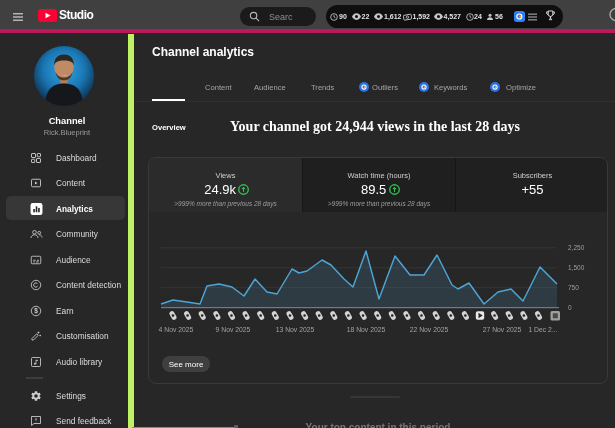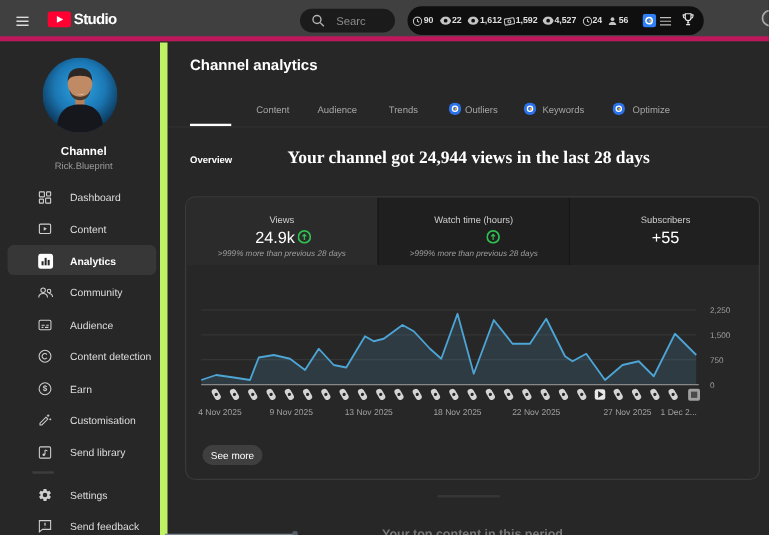--- a/index.html
+++ b/index.html
@@ -195,21 +195,21 @@
       <path d="M17 3v4M15 5h4M20.5 9.5v3M19 11h3" stroke-width="1.5"></path>
     </svg>
     <div class="txt">Customisation</div>
   </div>
   <div class="mitem" style="top:315px">
     <svg width="12" height="12" viewBox="0 0 24 24" fill="none" stroke="#cfcfcf" stroke-width="1.7">
       <rect x="3" y="3" width="18" height="18" rx="2"></rect>
       <circle cx="10" cy="15.5" r="2" fill="#cfcfcf" stroke="none"></circle>
       <path d="M12 15.5V8l4 1.2" stroke-width="1.6"></path>
     </svg>
-    <div class="txt">Send library</div>
+    <div class="txt">Audio library</div>
   </div>
   <div class="abs" style="left:26px;top:343px;width:17px;height:1.5px;background:#3d3d3d;"></div>
   <div class="mitem" style="top:349px">
     <svg width="12" height="12" viewBox="0 0 24 24">
       <path fill="#cfcfcf" fill-rule="evenodd" d="M19.14 12.94c.04-.3.06-.61.06-.94 0-.32-.02-.64-.07-.94l2.03-1.58c.18-.14.23-.41.12-.61l-1.92-3.32c-.12-.22-.37-.29-.59-.22l-2.39.96c-.5-.38-1.03-.7-1.62-.94L14.4 2.81c-.04-.24-.24-.41-.48-.41h-3.84c-.24 0-.43.17-.47.41L9.25 5.35c-.59.24-1.13.57-1.62.94l-2.39-.96c-.22-.08-.47 0-.59.22L2.74 8.87c-.12.21-.08.47.12.61l2.03 1.58c-.05.3-.09.63-.09.94s.02.64.07.94l-2.03 1.58c-.18.14-.23.41-.12.61l1.92 3.32c.12.22.37.29.59.22l2.39-.96c.5.38 1.03.7 1.62.94l.36 2.54c.05.24.24.41.48.41h3.84c.24 0 .44-.17.47-.41l.36-2.54c.59-.24 1.13-.56 1.62-.94l2.39.96c.22.08.47 0 .59-.22l1.92-3.32c.12-.22.07-.47-.12-.61l-2.01-1.58zM12 15.6a3.6 3.6 0 1 1 0-7.2 3.6 3.6 0 0 1 0 7.2z"></path>
     </svg>
     <div class="txt">Settings</div>
   </div>
   <div class="mitem" style="top:374.5px">
     <svg width="12" height="12" viewBox="0 0 24 24" fill="none" stroke="#cfcfcf" stroke-width="1.7">
@@ -261,20 +261,21 @@
 
     <div class="abs" style="left:0;top:13px;width:153px;text-align:center;font-size:7.5px;color:#cfcfcf;">Views</div>
     <div class="abs" style="left:0;top:24px;width:153px;text-align:center;font-size:13px;color:#fff;">24.9k&nbsp;&nbsp;&nbsp;</div>
     <svg class="abs" style="left:89px;top:26px" width="11" height="11" viewBox="0 0 24 24">
         <circle cx="12" cy="12" r="10.4" fill="none" stroke="#2fc050" stroke-width="3"></circle>
         <path d="M12 17.5V8M8.6 11.2L12 7.8l3.4 3.4" stroke="#2fc050" stroke-width="2.2" fill="none"></path>
       </svg>
     <div class="abs" style="left:0;top:42px;width:153px;text-align:center;font-size:6.5px;color:#9e9e9e;font-style:italic;">&gt;999% more than previous 28 days</div>
 
     <div class="abs" style="left:153px;top:13px;width:154px;text-align:center;font-size:7.5px;color:#cfcfcf;">Watch time (hours)</div>
+    <div class="abs" style="left:153px;top:24px;width:154px;text-align:center;font-size:13px;color:#fff;">89.5&nbsp;&nbsp;&nbsp;</div>
     <svg class="abs" style="left:240px;top:26px" width="11" height="11" viewBox="0 0 24 24">
         <circle cx="12" cy="12" r="10.4" fill="none" stroke="#2fc050" stroke-width="3"></circle>
         <path d="M12 17.5V8M8.6 11.2L12 7.8l3.4 3.4" stroke="#2fc050" stroke-width="2.2" fill="none"></path>
       </svg>
     <div class="abs" style="left:153px;top:42px;width:154px;text-align:center;font-size:6.5px;color:#9e9e9e;font-style:italic;">&gt;999% more than previous 28 days</div>
 
     <div class="abs" style="left:307px;top:13px;width:153px;text-align:center;font-size:7.5px;color:#cfcfcf;">Subscribers</div>
     <div class="abs" style="left:307px;top:24px;width:153px;text-align:center;font-size:13px;color:#fff;">+55</div>
 
     <svg class="abs" style="left:0;top:53px" width="460" height="130" viewBox="0 0 460 130">

